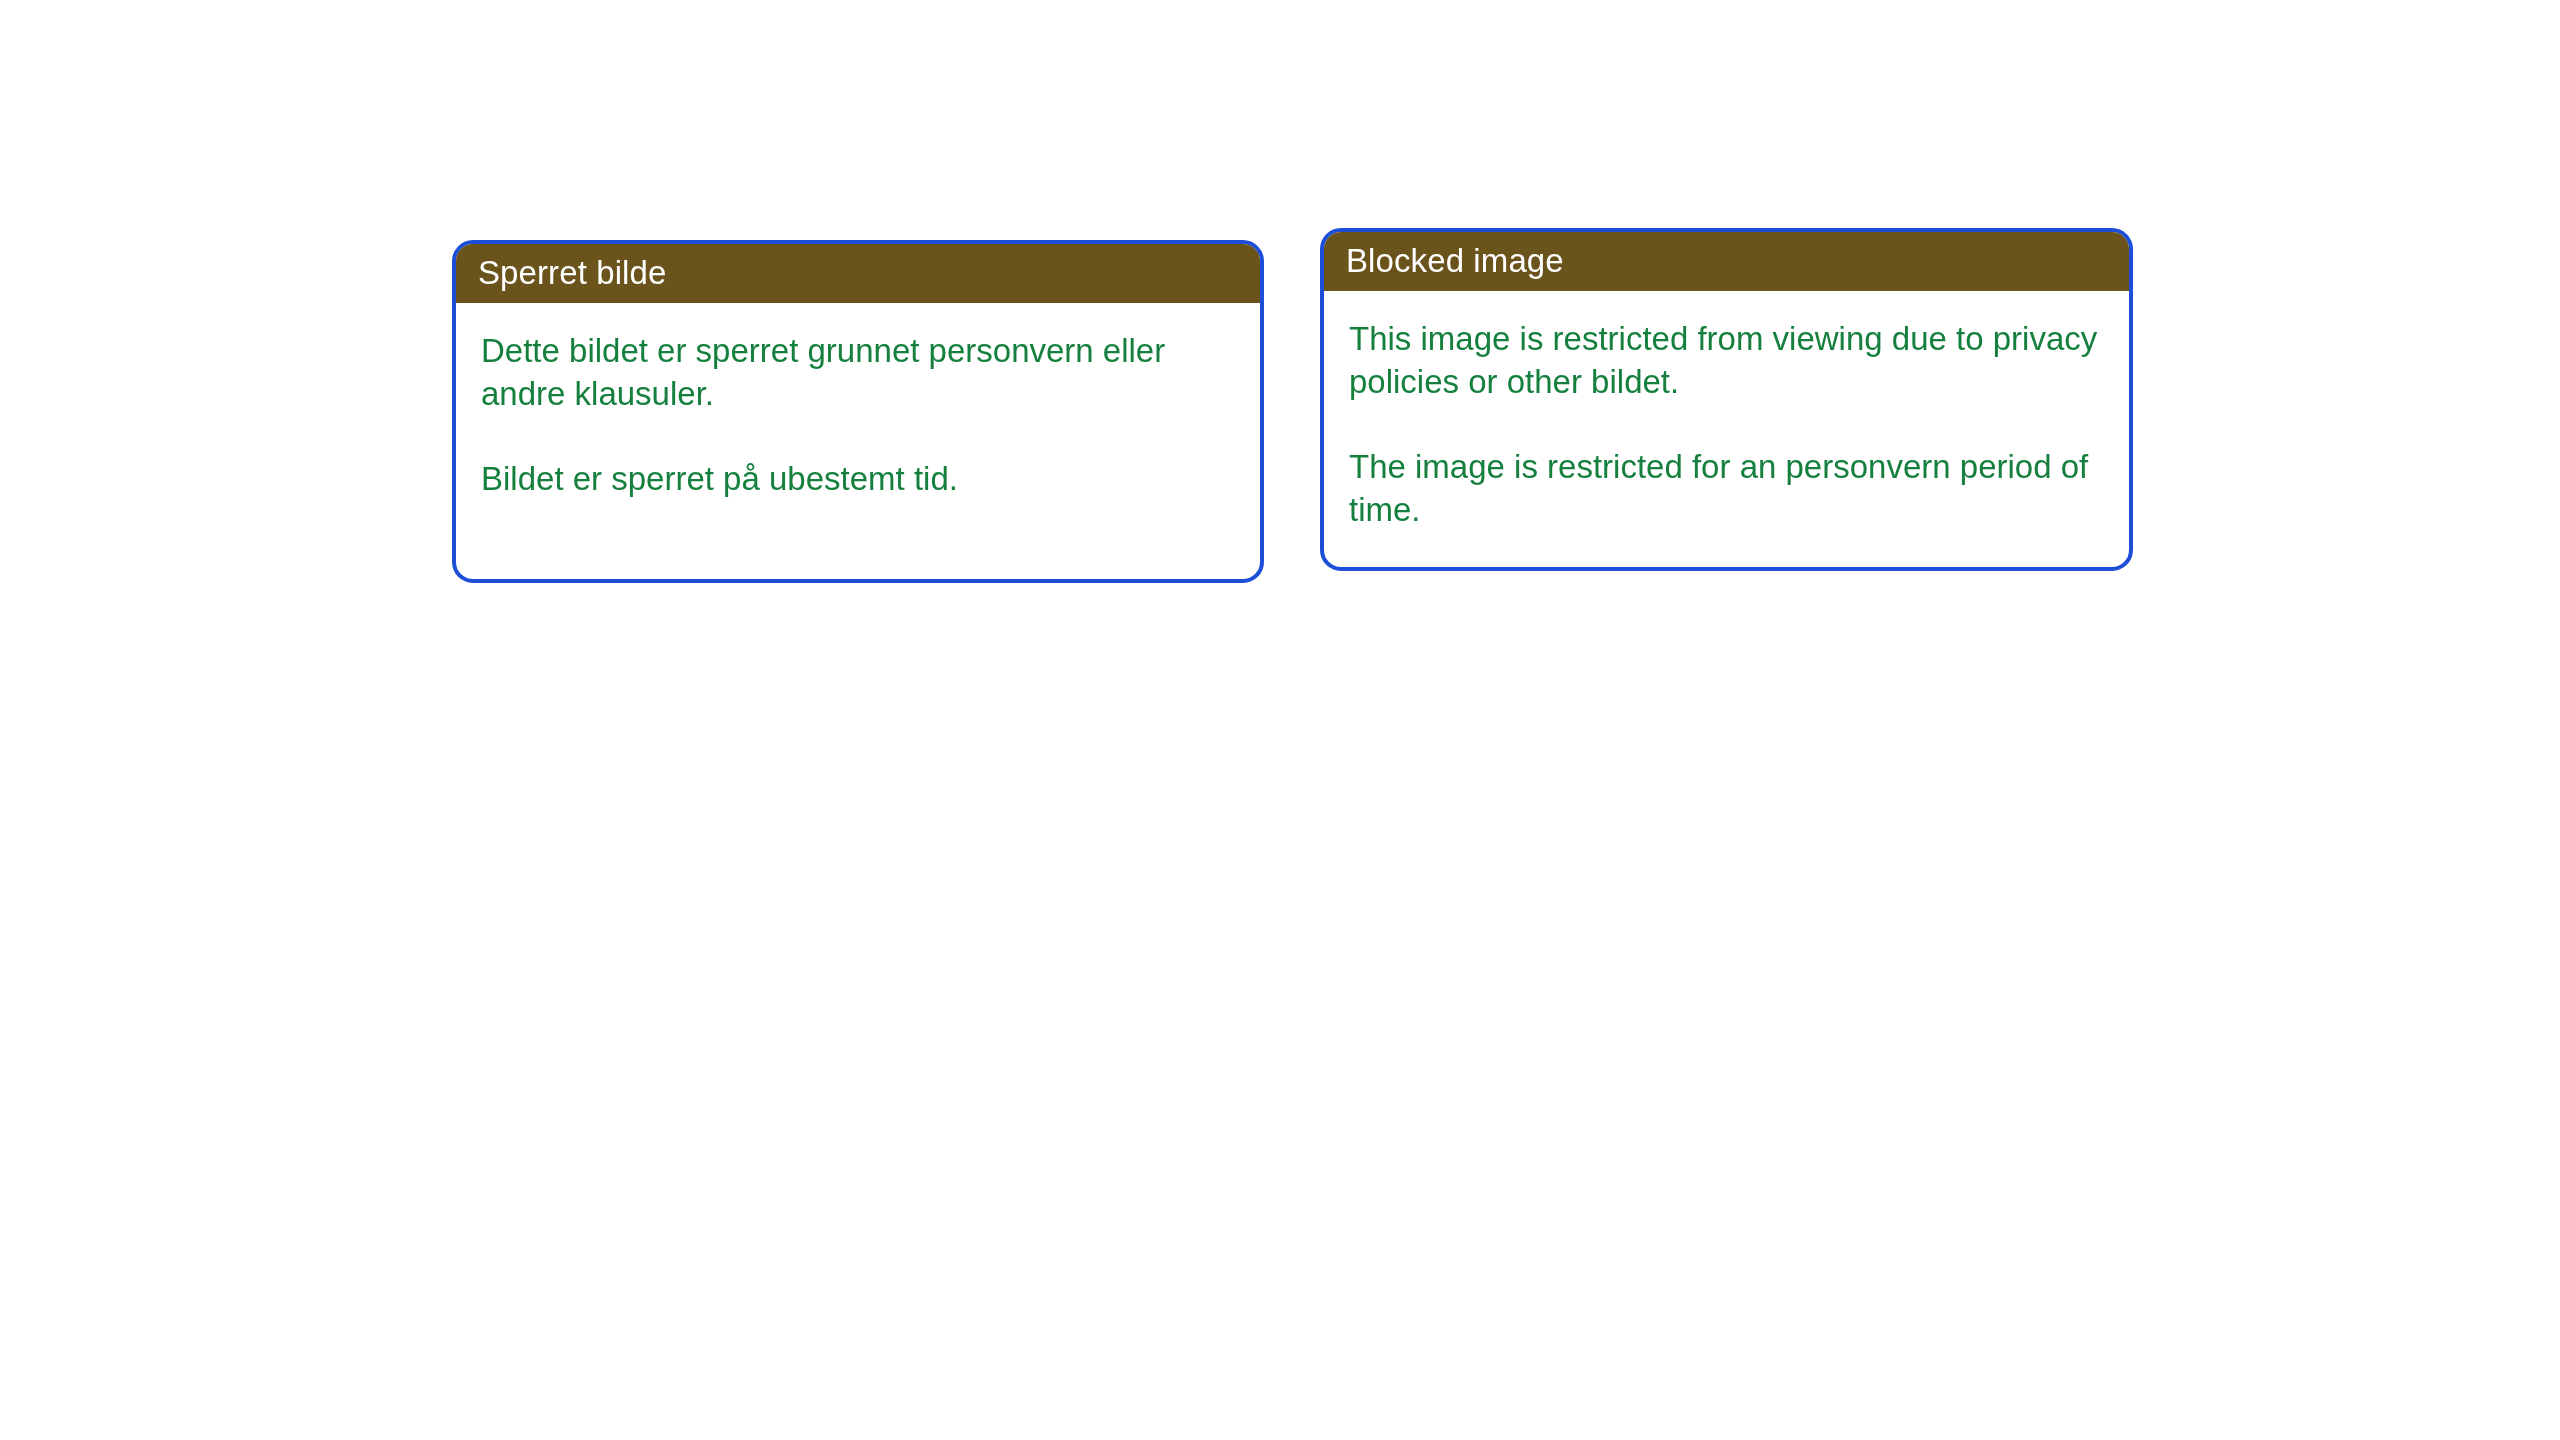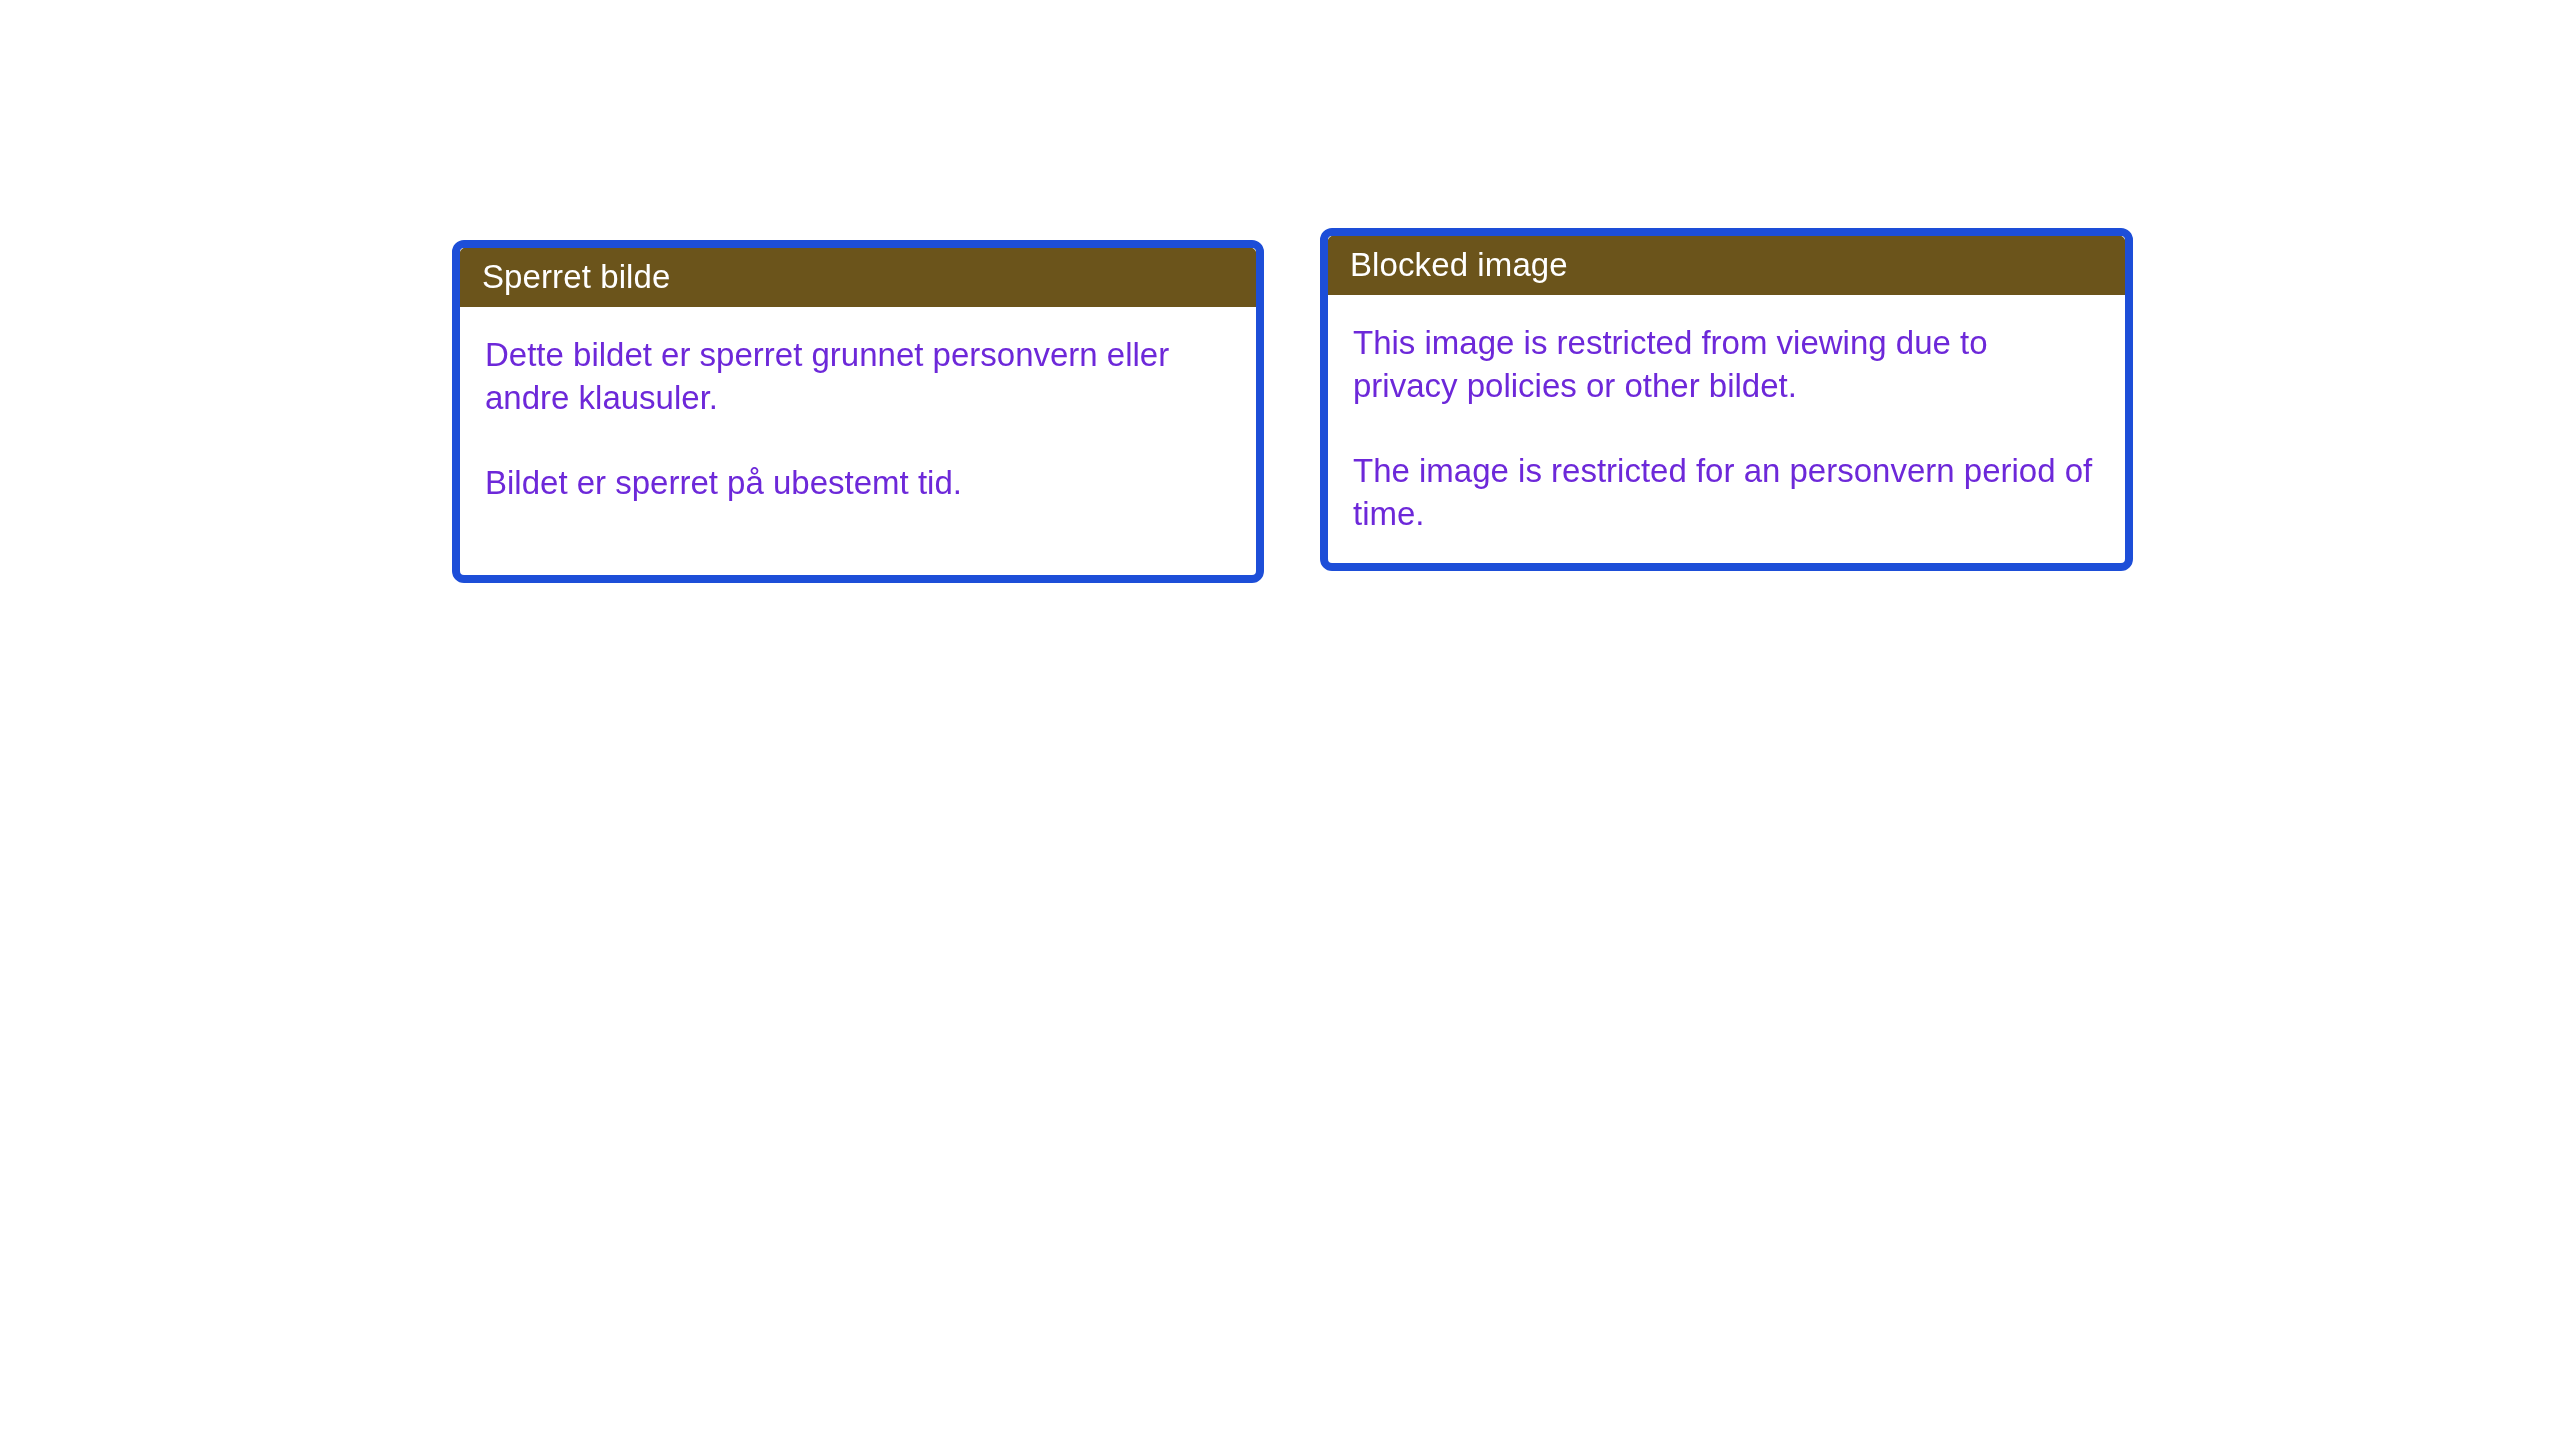--- a/index.html
+++ b/index.html
@@ -18,22 +18,22 @@
     position: relative;
     width: 2560px;
     height: 1440px;
     background: #ffffff;
   }
 
   .notice-card {
     position: absolute;
     box-sizing: border-box;
     background: #ffffff;
-    border: 8px solid #1d4ed8;
-    border-radius: 12px;
+    border: 4px solid #1d4ed8;
+    border-radius: 21px;
     overflow: hidden;
   }
 
   .card-no {
     left: 452px;
     top: 240px;
     width: 812px;
     height: 343px;
   }
 
@@ -67,21 +67,21 @@
 
   .card-body {
     box-sizing: border-box;
     padding: 26px 28px 0 25px;
     color: #000000;
   }
 
   .card-paragraph {
     font-size: 33px;
     line-height: 43px;
-    color: #6d28d9;
+    color: #15803d;
     margin: 0;
     font-weight: 400;
   }
 
   .paragraph-gap {
     height: 42px;
   }
 </style>
 </head>
 <body>

